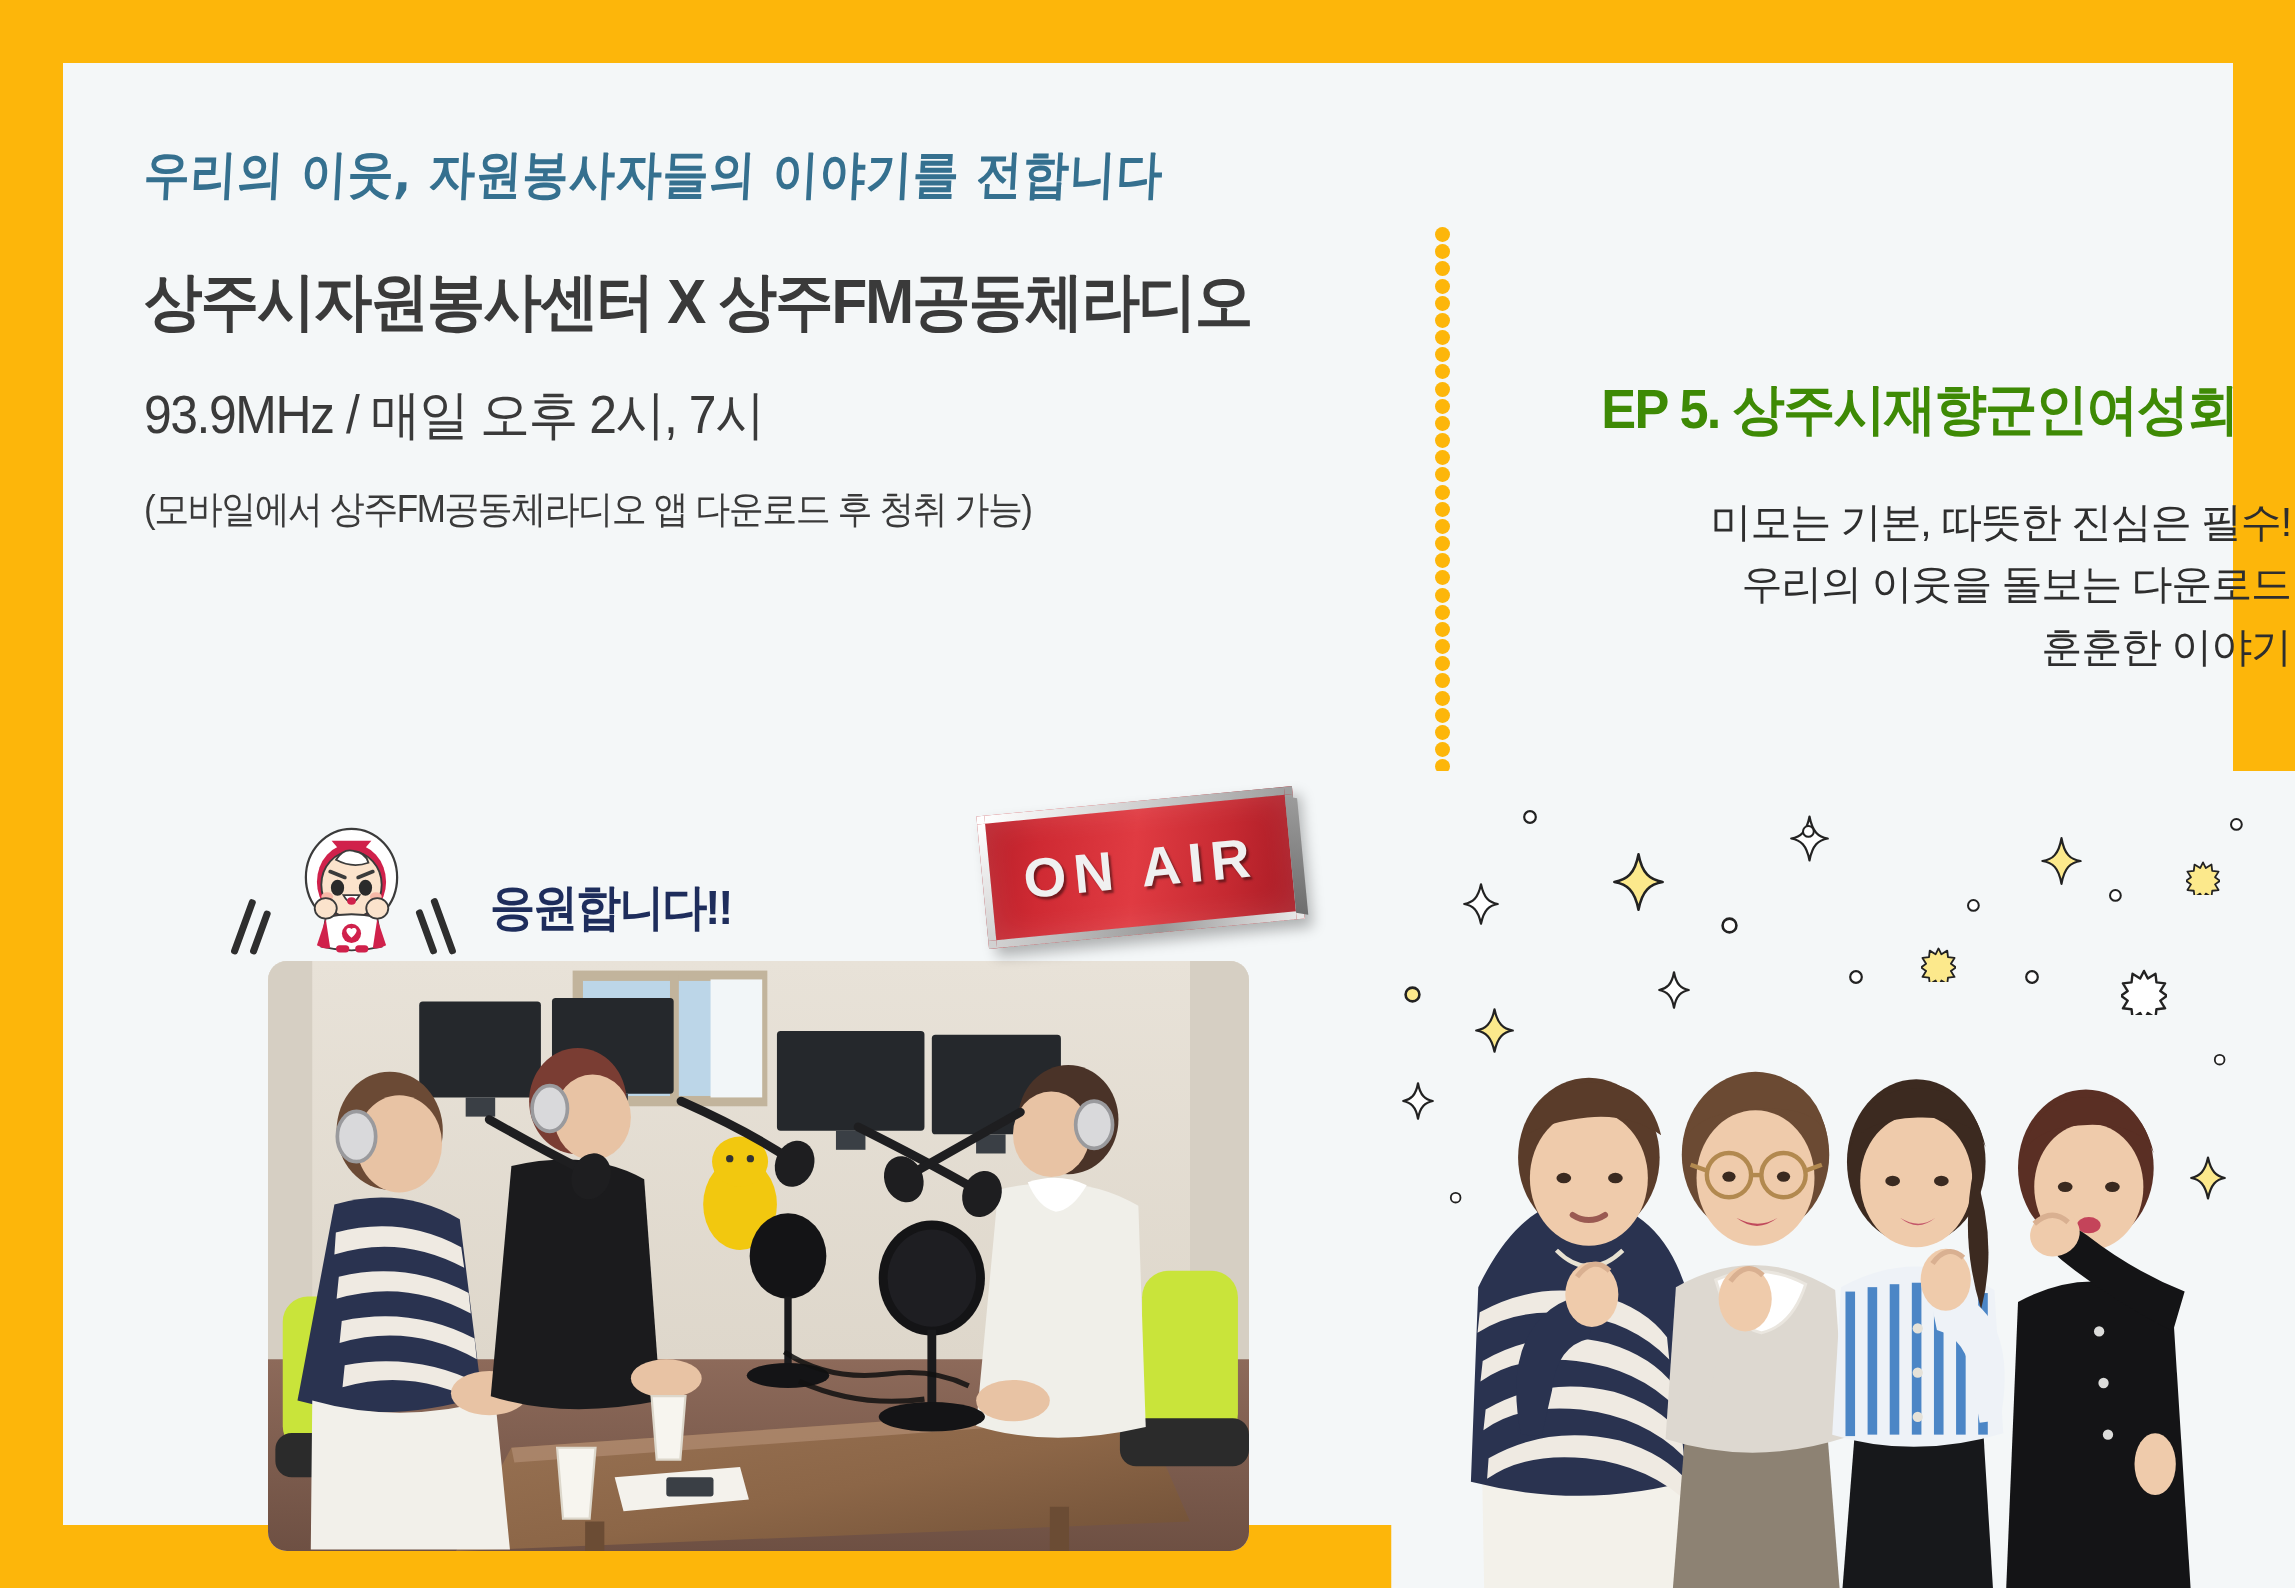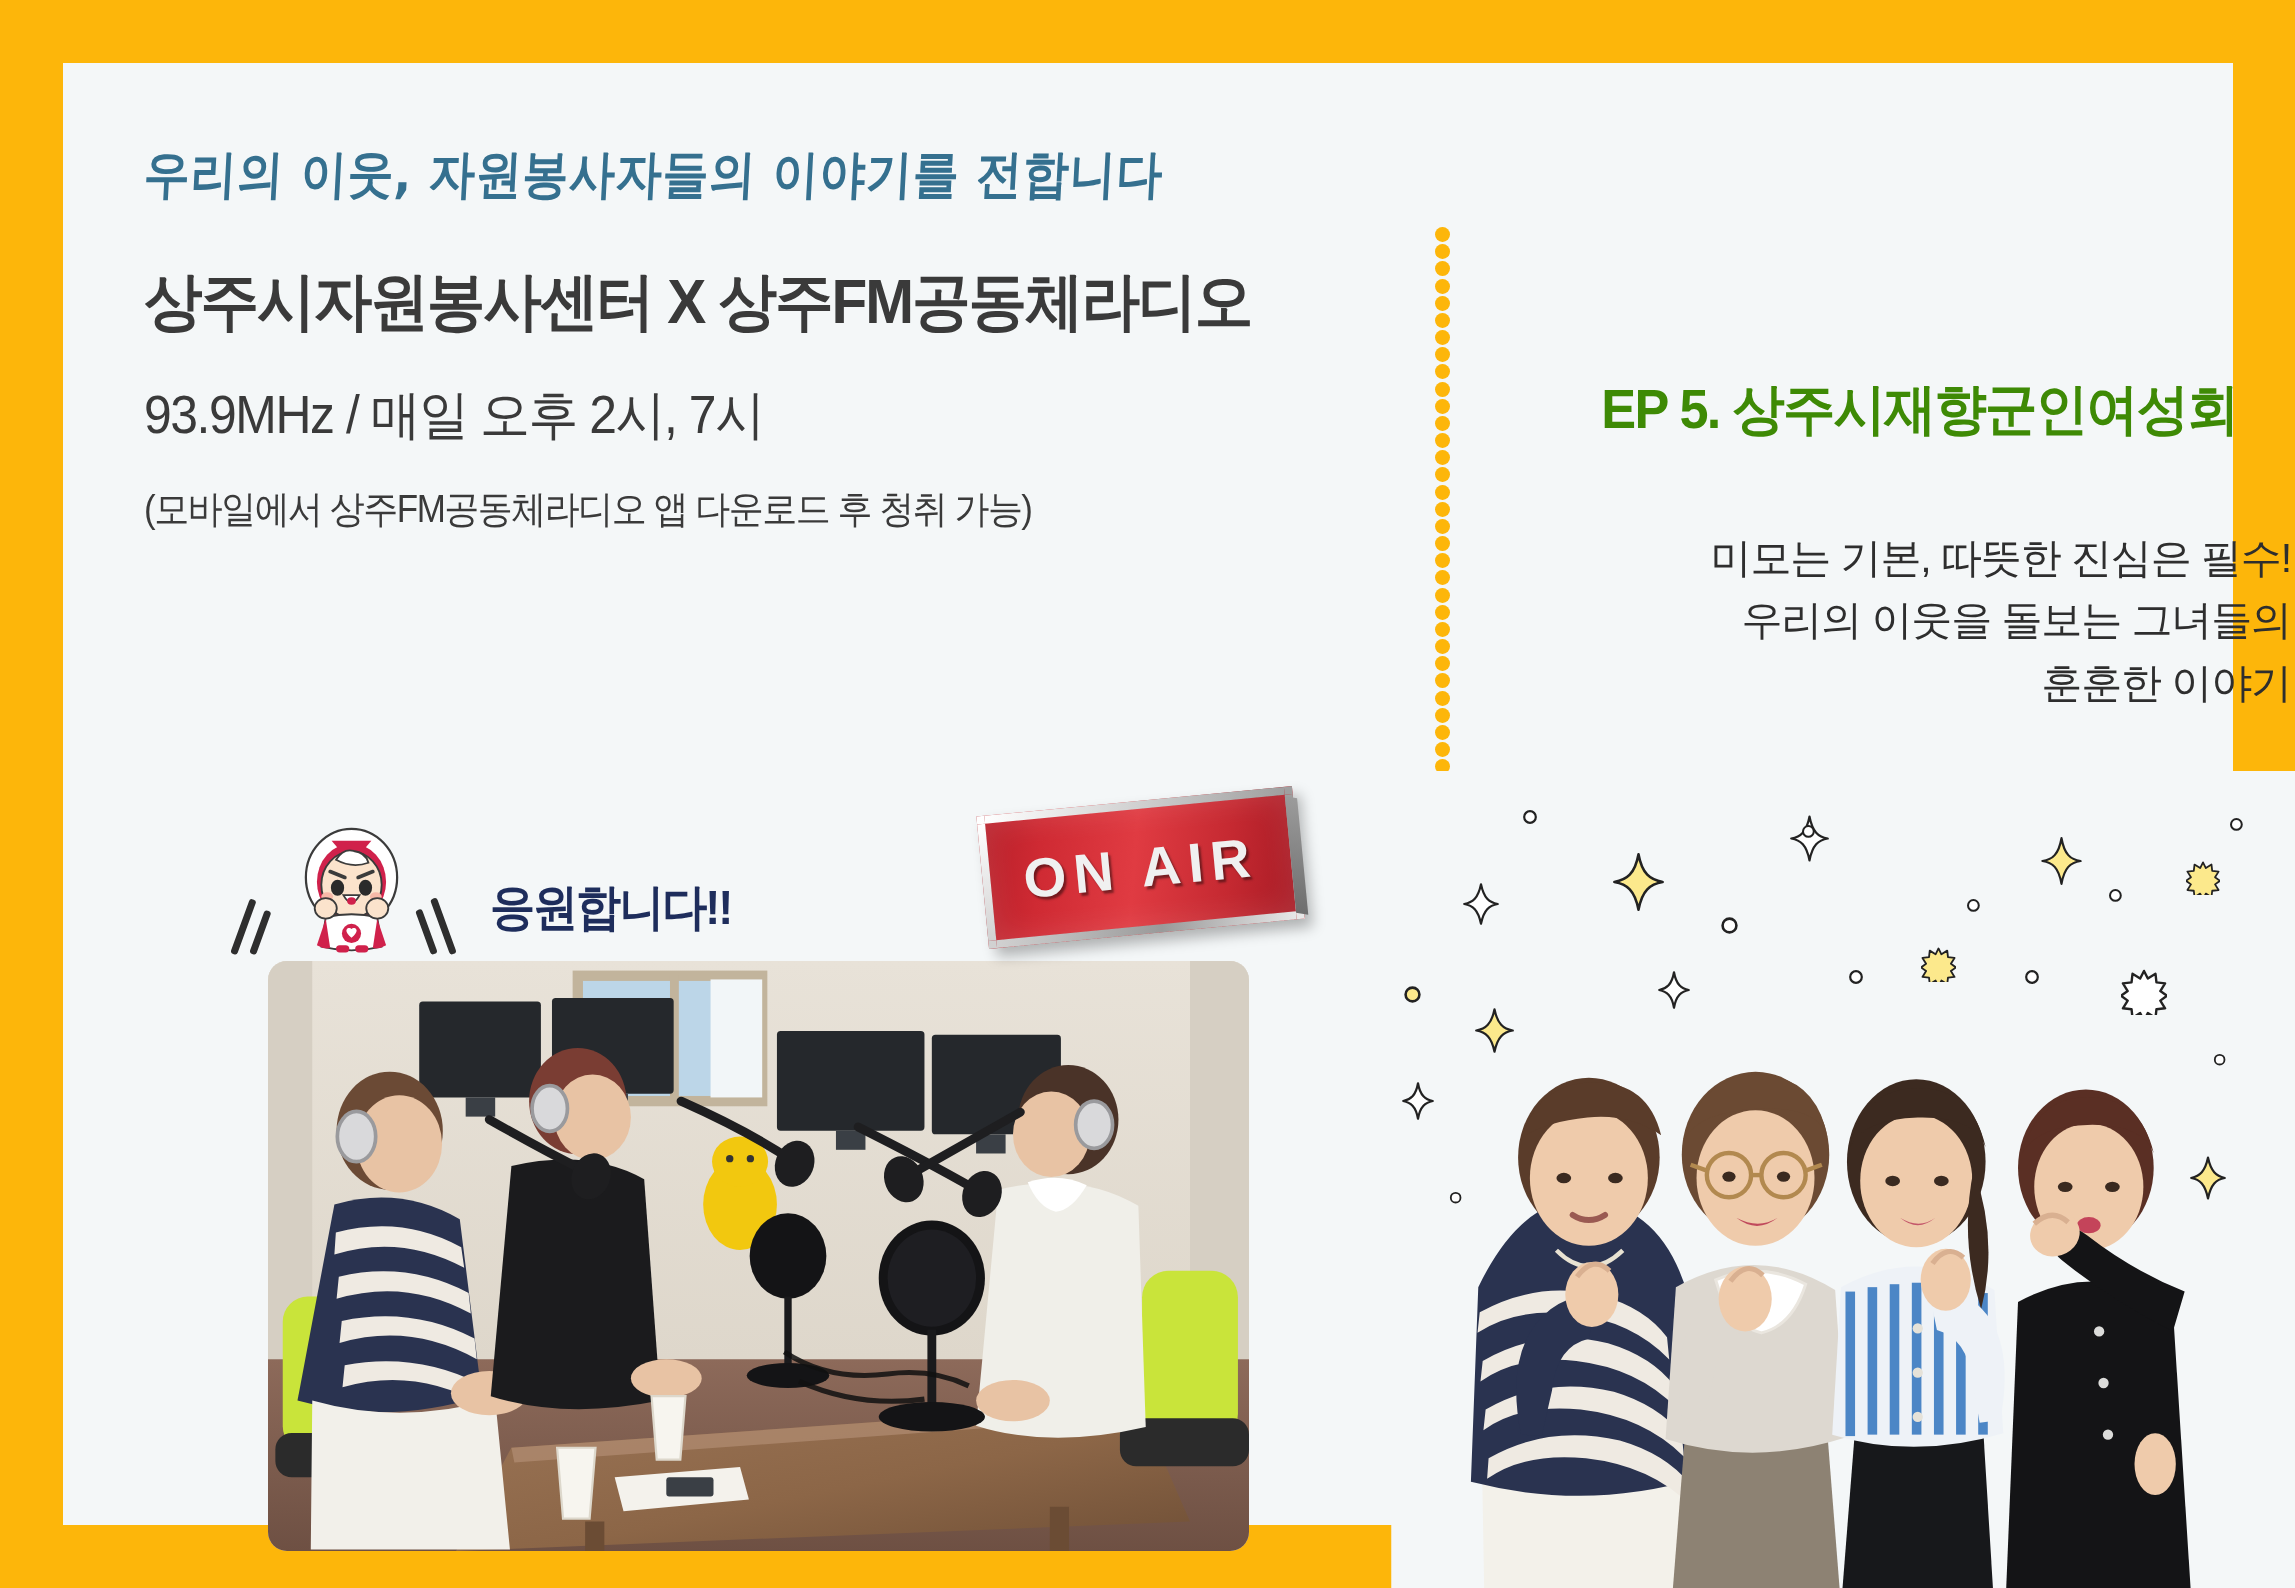--- a/index.html
+++ b/index.html
@@ -99,21 +99,21 @@
     font-size:55px;
     font-weight:700;
     color:#3E8A05;
     letter-spacing:-1.8px;
     transform:scaleX(0.95);
     transform-origin:right center;
     white-space:nowrap;
     text-align:center;
   }
   .ep-desc {
-    margin-top:80px;
+    margin-top:44px;
     font-size:41px;
     line-height:1.52;
     color:#2E2E2E;
     letter-spacing:-1.1px;
     text-align:right;
   }
   .ep-desc div { white-space:nowrap; }
 
   
   .mascot-row {
@@ -252,21 +252,21 @@
         <span class="dot" style="top: 498px; background: rgb(253, 182, 10);"></span>
         <span class="dot" style="top: 515px; background: rgb(253, 182, 10);"></span>
         <span class="dot" style="top: 532px; background: rgb(253, 182, 10);"></span>
         <span class="dot" style="top: 550px; background: rgb(253, 182, 10);"></span>
       </div>
 
     <div class="right-col">
       <div class="ep-title">EP 5. 상주시재향군인여성회</div>
       <div class="ep-desc">
         <div>미모는 기본, 따뜻한 진심은 필수!</div>
-        <div>우리의 이웃을 돌보는 그녀들의</div>
+        <div>우리의 이웃을 돌보는 다운로드</div>
         <div>훈훈한 이야기</div>
       </div>
     </div>
 
     <div class="mascot-row">
       <div class="speed-left">
           <i></i>
           <i></i>
         </div>
 

